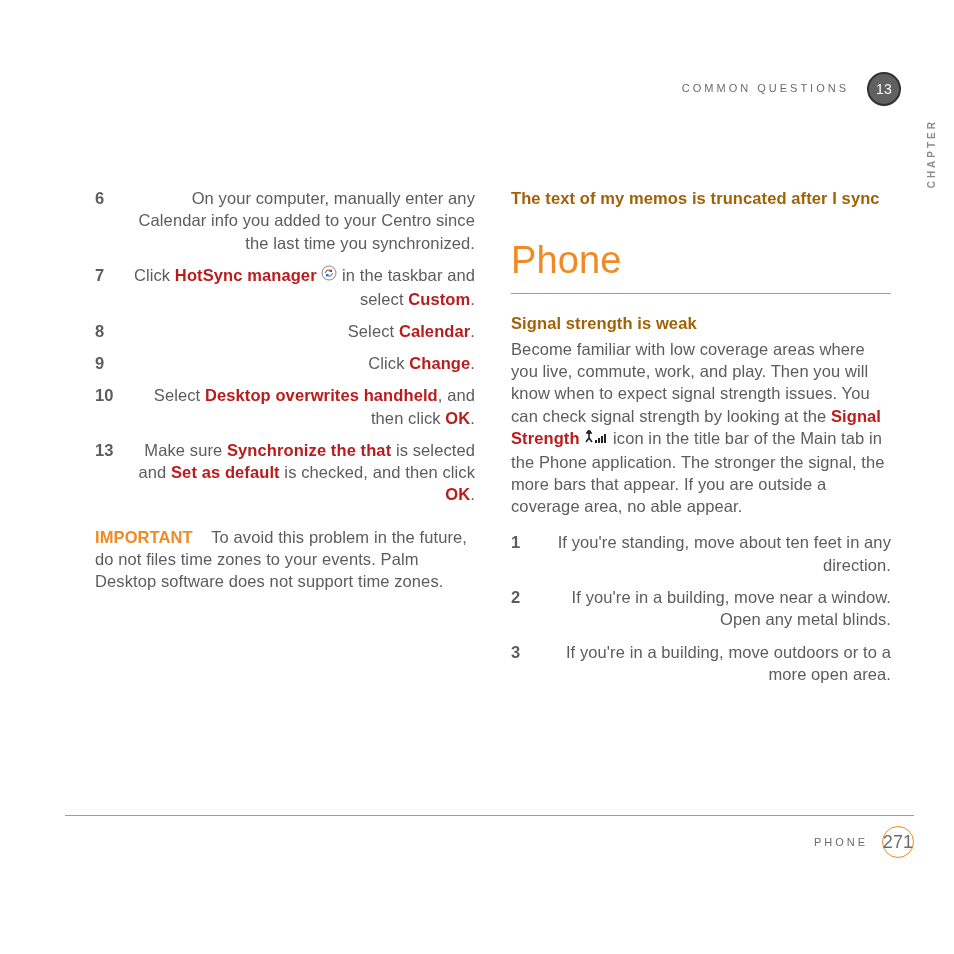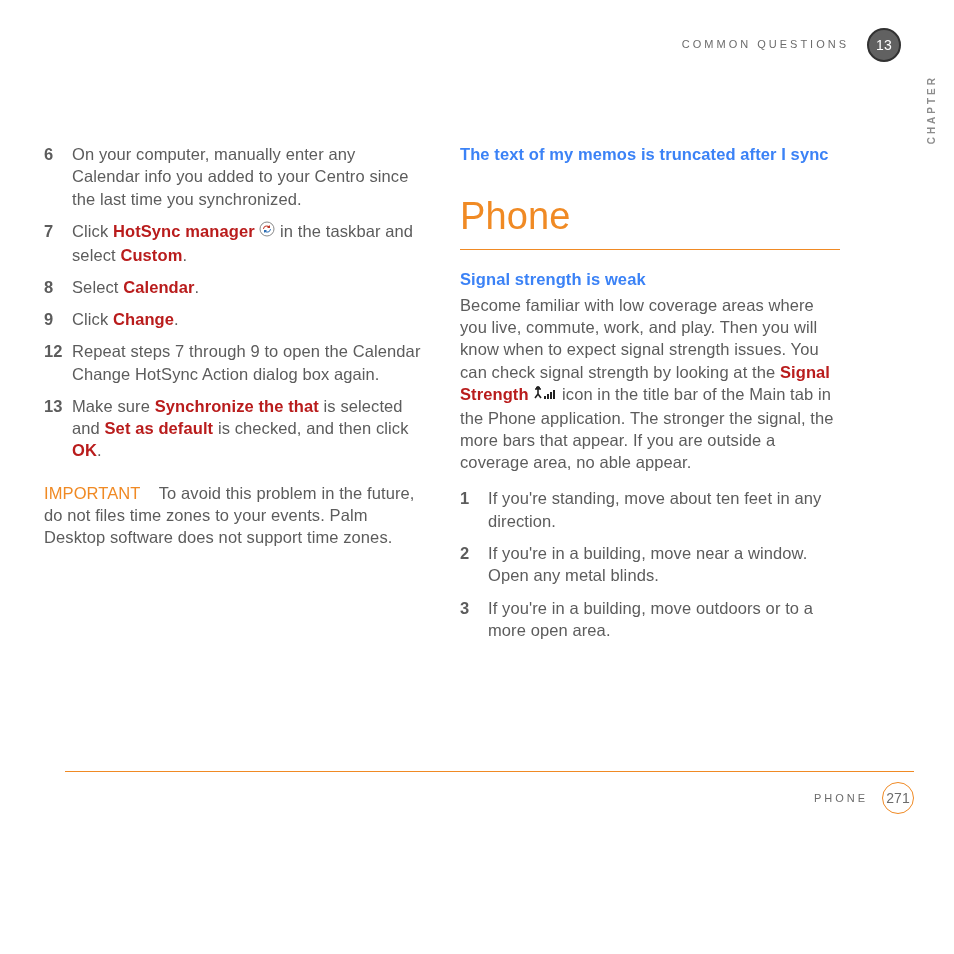--- a/index.html
+++ b/index.html
@@ -10,21 +10,22 @@
     background: #ffffff;
     font-family: "Helvetica Neue", Helvetica, Arial, sans-serif;
     color: #5c5c5c;
     letter-spacing: 0.1px;
   }
   .page {
     position: relative;
     box-sizing: border-box;
     width: 954px;
     height: 844px;
-    padding: 10px 35px 40px 44px;
+    padding: 10px 35px 40px 95px;
+    margin-top: 44px;
   }
   .header {
     position: relative;
     height: 58px;
   }
   .header-title {
     position: absolute;
     right: 70px;
     top: 28px;
     font-size: 11px;
@@ -73,36 +74,37 @@
     margin-bottom: 10px;
   }
   .step-num {
     flex: 0 0 28px;
     font-weight: bold;
     color: #5c5c5c;
     text-align: left;
   }
   .step-body {
     flex: 1;
+    text-align: right;
   }
   .after-step {
     margin-left: 28px;
     margin-top: 8px;
   }
   strong.k { color: #b91c1c; font-weight: bold; }
   .important-label {
     color: #f08a24;
-    font-weight: normal;
+    font-weight: bold;
   }
   .important-block {
     margin-top: 20px;
   }
   .subhead {
     font-weight: bold;
-    color: #3b82f6;
+    color: #a16207;
     margin-bottom: 4px;
   }
   .para {
     margin-bottom: 14px;
   }
   .section-title {
     font-size: 38px;
     color: #f08a24;
     font-weight: 300;
     margin: 26px 0 6px 0;
@@ -148,21 +150,21 @@
     font-size: 11px;
     letter-spacing: 3px;
     color: #6b6b6b;
   }
   .page-num {
     width: 30px;
     height: 30px;
     border: 1.5px solid #f08a24;
     border-radius: 50%;
     color: #6b6b6b;
-    font-size: 14px;
+    font-size: 18px;
     display: flex;
     align-items: center;
     justify-content: center;
   }
 </style>
 </head>
 <body>
 
 <div class="page">
 
@@ -201,28 +203,28 @@
         </div>
       </div>
 
       <div class="step">
         <div class="step-num">9</div>
         <div class="step-body">
           <span>Click </span><strong class="k">Change</strong><span>.</span>
         </div>
       </div>
 
-
-
-      <div class="step">
-        <div class="step-num">12</div>
-        <div class="step-body">
-          <span>Repeat steps 7 through 9 to open the Calendar Change HotSync Action dialog box again.</span>
-        </div>
-      </div>
+      <div class="step">
+        <div class="step-num">10</div>
+        <div class="step-body">
+          <span>Select </span><strong class="k">Desktop overwrites handheld</strong><span>, and then click </span><strong class="k">OK</strong><span>.</span>
+        </div>
+      </div>
+
+
 
       <div class="step">
         <div class="step-num">13</div>
         <div class="step-body">
           <span>Make sure </span><strong class="k">Synchronize the that</strong><span> is selected and </span><strong class="k">Set as default</strong><span> is checked, and then click </span><strong class="k">OK</strong><span>.</span>
         </div>
       </div>
 
 
       <div class="important-block">

